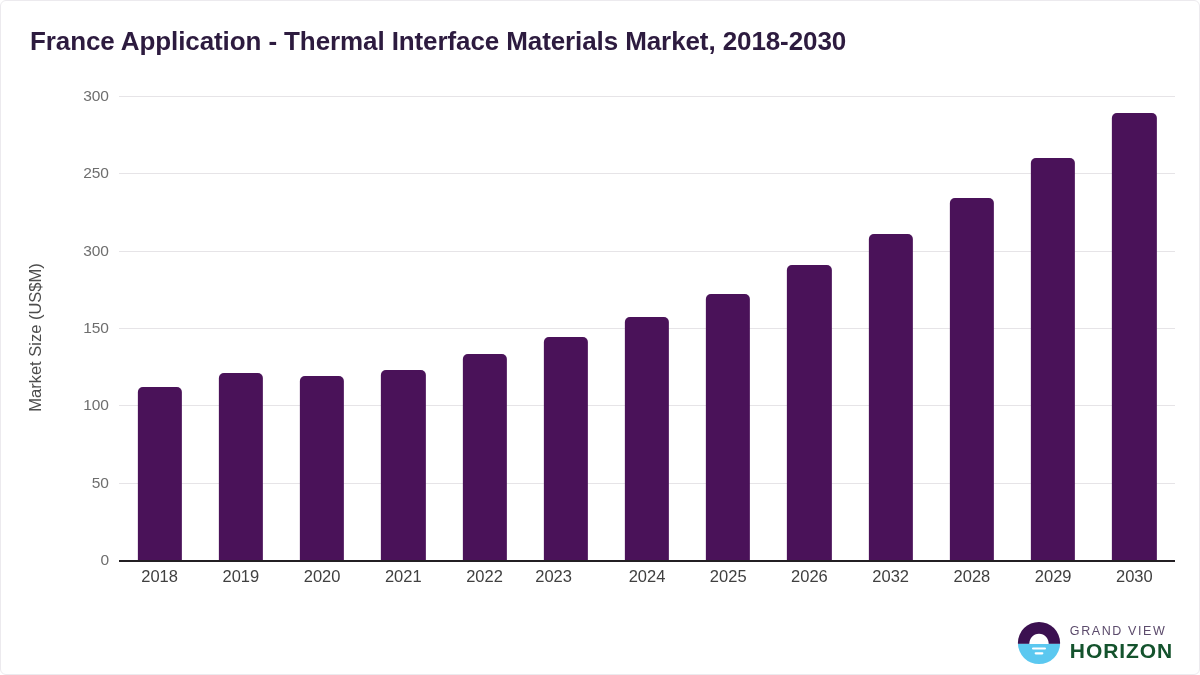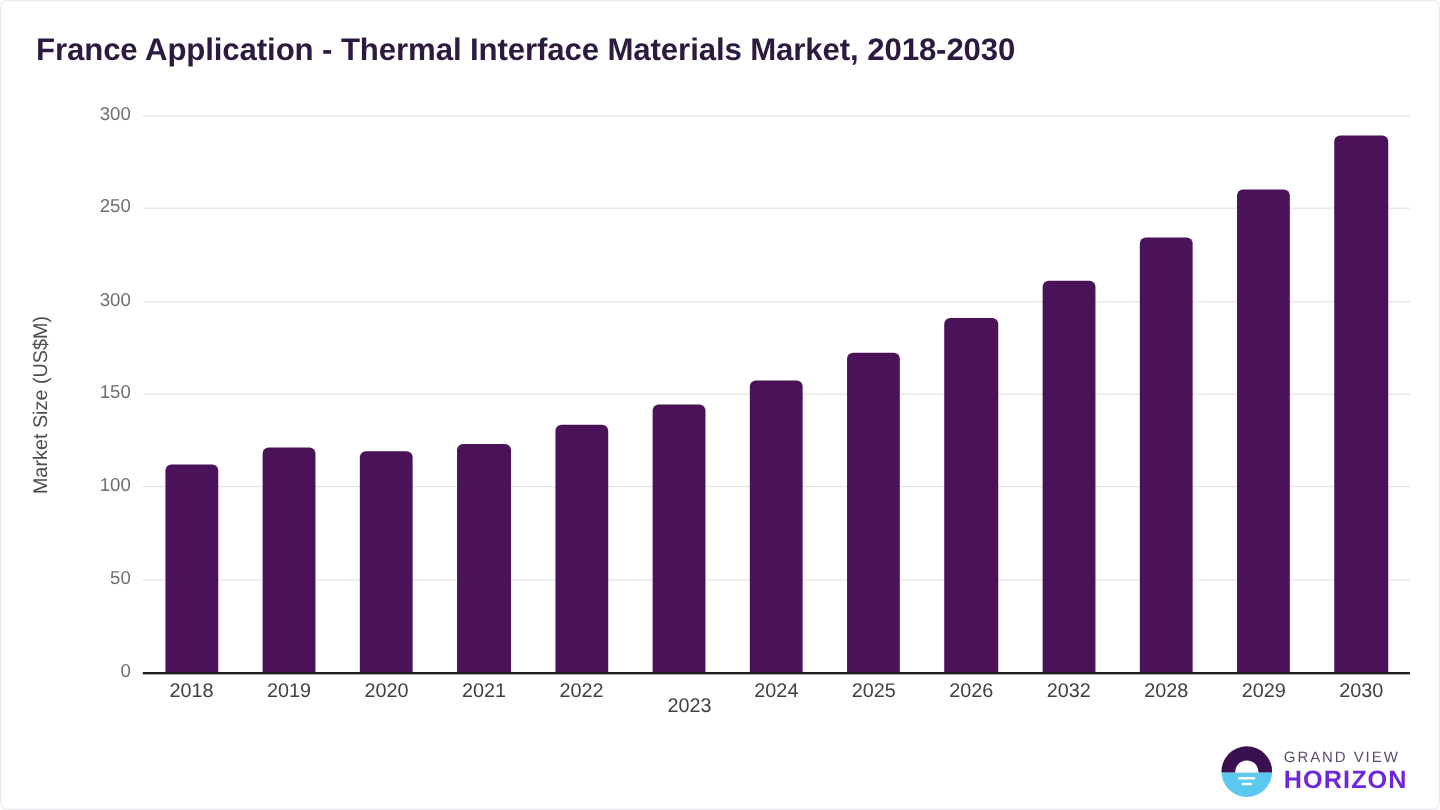--- a/index.html
+++ b/index.html
@@ -162,21 +162,21 @@
   }
   #brand-line1 {
     font-size: 12.5px;
     letter-spacing: 1.6px;
     color: #5b4a6b;
     font-weight: normal;
   }
   #brand-line2 {
     font-size: 21px;
     letter-spacing: 0.9px;
-    color: #6d28d9;
+    color: #14532d;
     font-weight: bold;
     margin-top: 3px;
   }
 </style>
 </head>
 <body>
 
 <div id="page">
 
   <div id="chart-title">France Application - Thermal Interface Materials Market, 2018-2030</div>
@@ -246,21 +246,21 @@
         <div class="bar" title="2030: 289" style="width: 44.2708px; height: 446.987px; background: rgb(74, 18, 89);"></div>
       </div>
     </div>
 
   <div id="x-axis-labels">
       <div class="x-tick" style="left: 0px; width: 81.2308px;">2018</div>
       <div class="x-tick" style="left: 81.2308px; width: 81.2308px;">2019</div>
       <div class="x-tick" style="left: 162.462px; width: 81.2308px;">2020</div>
       <div class="x-tick" style="left: 243.692px; width: 81.2308px;">2021</div>
       <div class="x-tick" style="left: 324.923px; width: 81.2308px;">2022</div>
-      <div class="x-tick" style="left: 415px; width: 81.2308px; margin-top: 12px;">2023</div>
+      <div class="x-tick" style="left: 394px; width: 81.2308px;">2023</div>
       <div class="x-tick" style="left: 487.385px; width: 81.2308px;">2024</div>
       <div class="x-tick" style="left: 568.615px; width: 81.2308px;">2025</div>
       <div class="x-tick" style="left: 649.846px; width: 81.2308px;">2026</div>
       <div class="x-tick" style="left: 731.077px; width: 81.2308px;">2032</div>
       <div class="x-tick" style="left: 812.308px; width: 81.2308px;">2028</div>
       <div class="x-tick" style="left: 893.538px; width: 81.2308px;">2029</div>
       <div class="x-tick" style="left: 974.769px; width: 81.2308px;">2030</div>
     </div>
 
 

